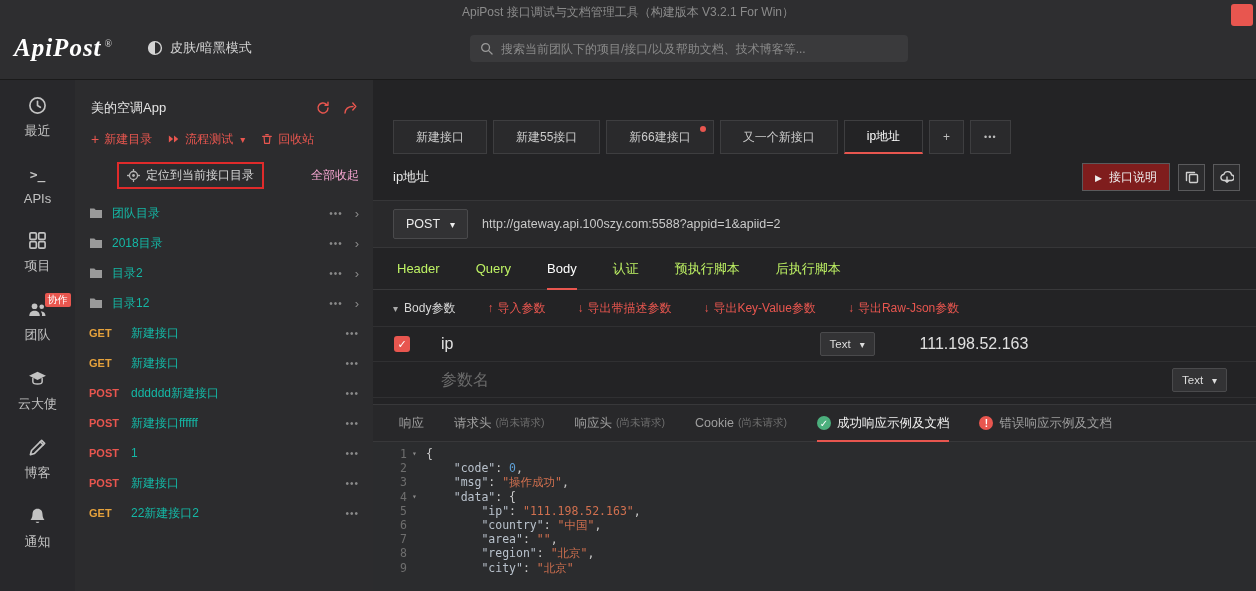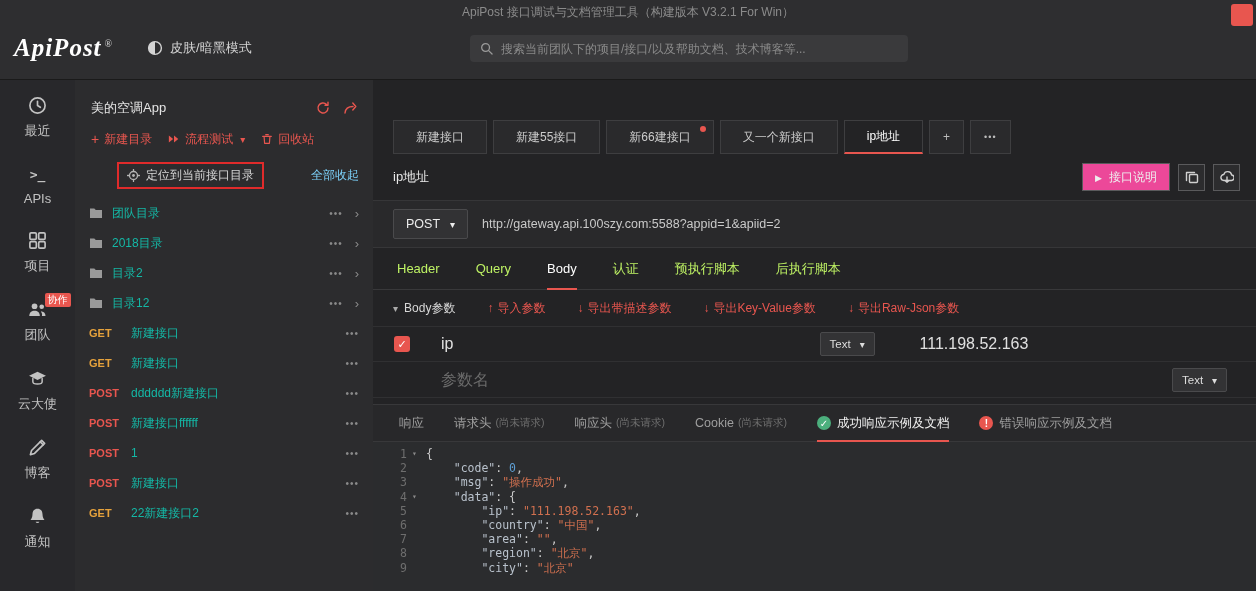--- a/index.html
+++ b/index.html
@@ -38,21 +38,21 @@
   .sb-ico{width:14px;height:14px;color:#e8564f;cursor:pointer}
   .proj-row .sb-ico{margin-left:13px}
   .actions-row{display:flex;align-items:center;height:30px;padding:0 16px;gap:16px;margin-top:2px}
   .act{color:#e8564f;display:flex;align-items:center;gap:5px;cursor:pointer;font-size:12px}
   .act svg{width:12px;height:12px}
   .act .plus{font-size:14px;line-height:12px}
   .caret::after{content:"▾";font-size:10px;margin-left:2px}
   .locate-row{display:flex;align-items:center;height:34px;margin-top:4px}
   .locate-box{margin-left:42px;border:2px solid #e02b2b;padding:3px 8px;display:inline-flex;align-items:center;gap:6px;color:#d6d6d6;cursor:pointer}
   .locate-box svg{width:13px;height:13px;color:#b5b5b5}
-  .collapse-all{margin-left:auto;padding-right:14px;color:#7dd3fc;cursor:pointer}
+  .collapse-all{margin-left:auto;padding-right:14px;color:#f9a8d4;cursor:pointer}
   .tree{margin-top:6px;overflow:hidden}
   .trow{height:30px;display:flex;align-items:center;padding:0 14px;cursor:pointer}
   .folder-ico{width:14px;height:12px;color:#9a9a9a;flex:none}
   .trow .tlbl{margin-left:9px;color:#14b8a6;flex:1;white-space:nowrap;overflow:hidden}
   .more{color:#8a8a8a;letter-spacing:1px;font-size:10px;cursor:pointer}
   .chev{color:#8a8a8a;margin-left:12px;font-size:13px;cursor:pointer}
   .method{width:40px;flex:none;font-weight:bold;font-size:11px;font-family:"Liberation Sans",sans-serif}
   .method.get{color:#e6a23c}
   .method.post{color:#e8564f}
   .trow.api .tlbl{margin-left:2px}
@@ -60,21 +60,21 @@
   
   .main{flex:1;background:#232325;display:flex;flex-direction:column;min-width:0;overflow:hidden}
   .tabs-row{display:flex;align-items:flex-end;padding:40px 0 0 20px;gap:6px}
   .tab{background:#2a2a2c;border:1px solid #3e3e40;height:34px;padding:0 22px;display:flex;align-items:center;color:#ccc;position:relative;cursor:pointer;white-space:nowrap}
   .tab.active{background:#232325;border-bottom:2px solid #e8564f;color:#fff}
   .tab .dot{position:absolute;top:5px;right:7px;width:6px;height:6px;border-radius:50%;background:#e8564f}
   .tab-sm{padding:0 13px;color:#bbb}
   .title-row{height:46px;display:flex;align-items:center;padding:0 16px 0 20px}
   .api-title{color:#e8e8e8;font-size:13px}
   .title-right{margin-left:auto;display:flex;align-items:center;gap:8px}
-  .doc-btn{border:1px solid #5a5a5c;height:28px;padding:0 12px;color:#eee;display:flex;align-items:center;gap:7px;cursor:pointer;background:#ec4899}
+  .doc-btn{border:1px solid #5a5a5c;height:28px;padding:0 12px;color:#eee;display:flex;align-items:center;gap:7px;cursor:pointer;background:#7f1d1d}
   .play::before{content:"▶";font-size:9px;color:#eee}
   .ibox{width:27px;height:27px;border:1px solid #5a5a5c;display:flex;align-items:center;justify-content:center;color:#d0d0d0;cursor:pointer;background:#2c2c2e}
   .ibox svg{width:14px;height:14px}
   .req-band{height:48px;background:#29292b;border-top:1px solid #363638;border-bottom:1px solid #363638;display:flex;align-items:center;padding:0 20px;gap:14px}
   .method-sel{height:30px;border:1px solid #4a4a4c;background:#323234;padding:0 12px;display:flex;align-items:center;gap:8px;color:#ececec;border-radius:2px;cursor:pointer;font-size:12.5px}
   .url-input{flex:1;height:30px;background:transparent;border:none;outline:none;color:#c9c9c9;font-size:12.5px;font-family:"Liberation Sans",sans-serif}
   .rtabs{height:42px;border-bottom:1px solid #38383a;display:flex;align-items:center;padding:0 24px;gap:36px}
   .rtab{height:100%;display:flex;align-items:center;color:#bef264;position:relative;cursor:pointer;font-size:13px}
   .rtab.active{color:#fff}
   .rtab.active::after{content:"";position:absolute;bottom:-1px;left:0;right:0;height:2px;background:#e8564f}

